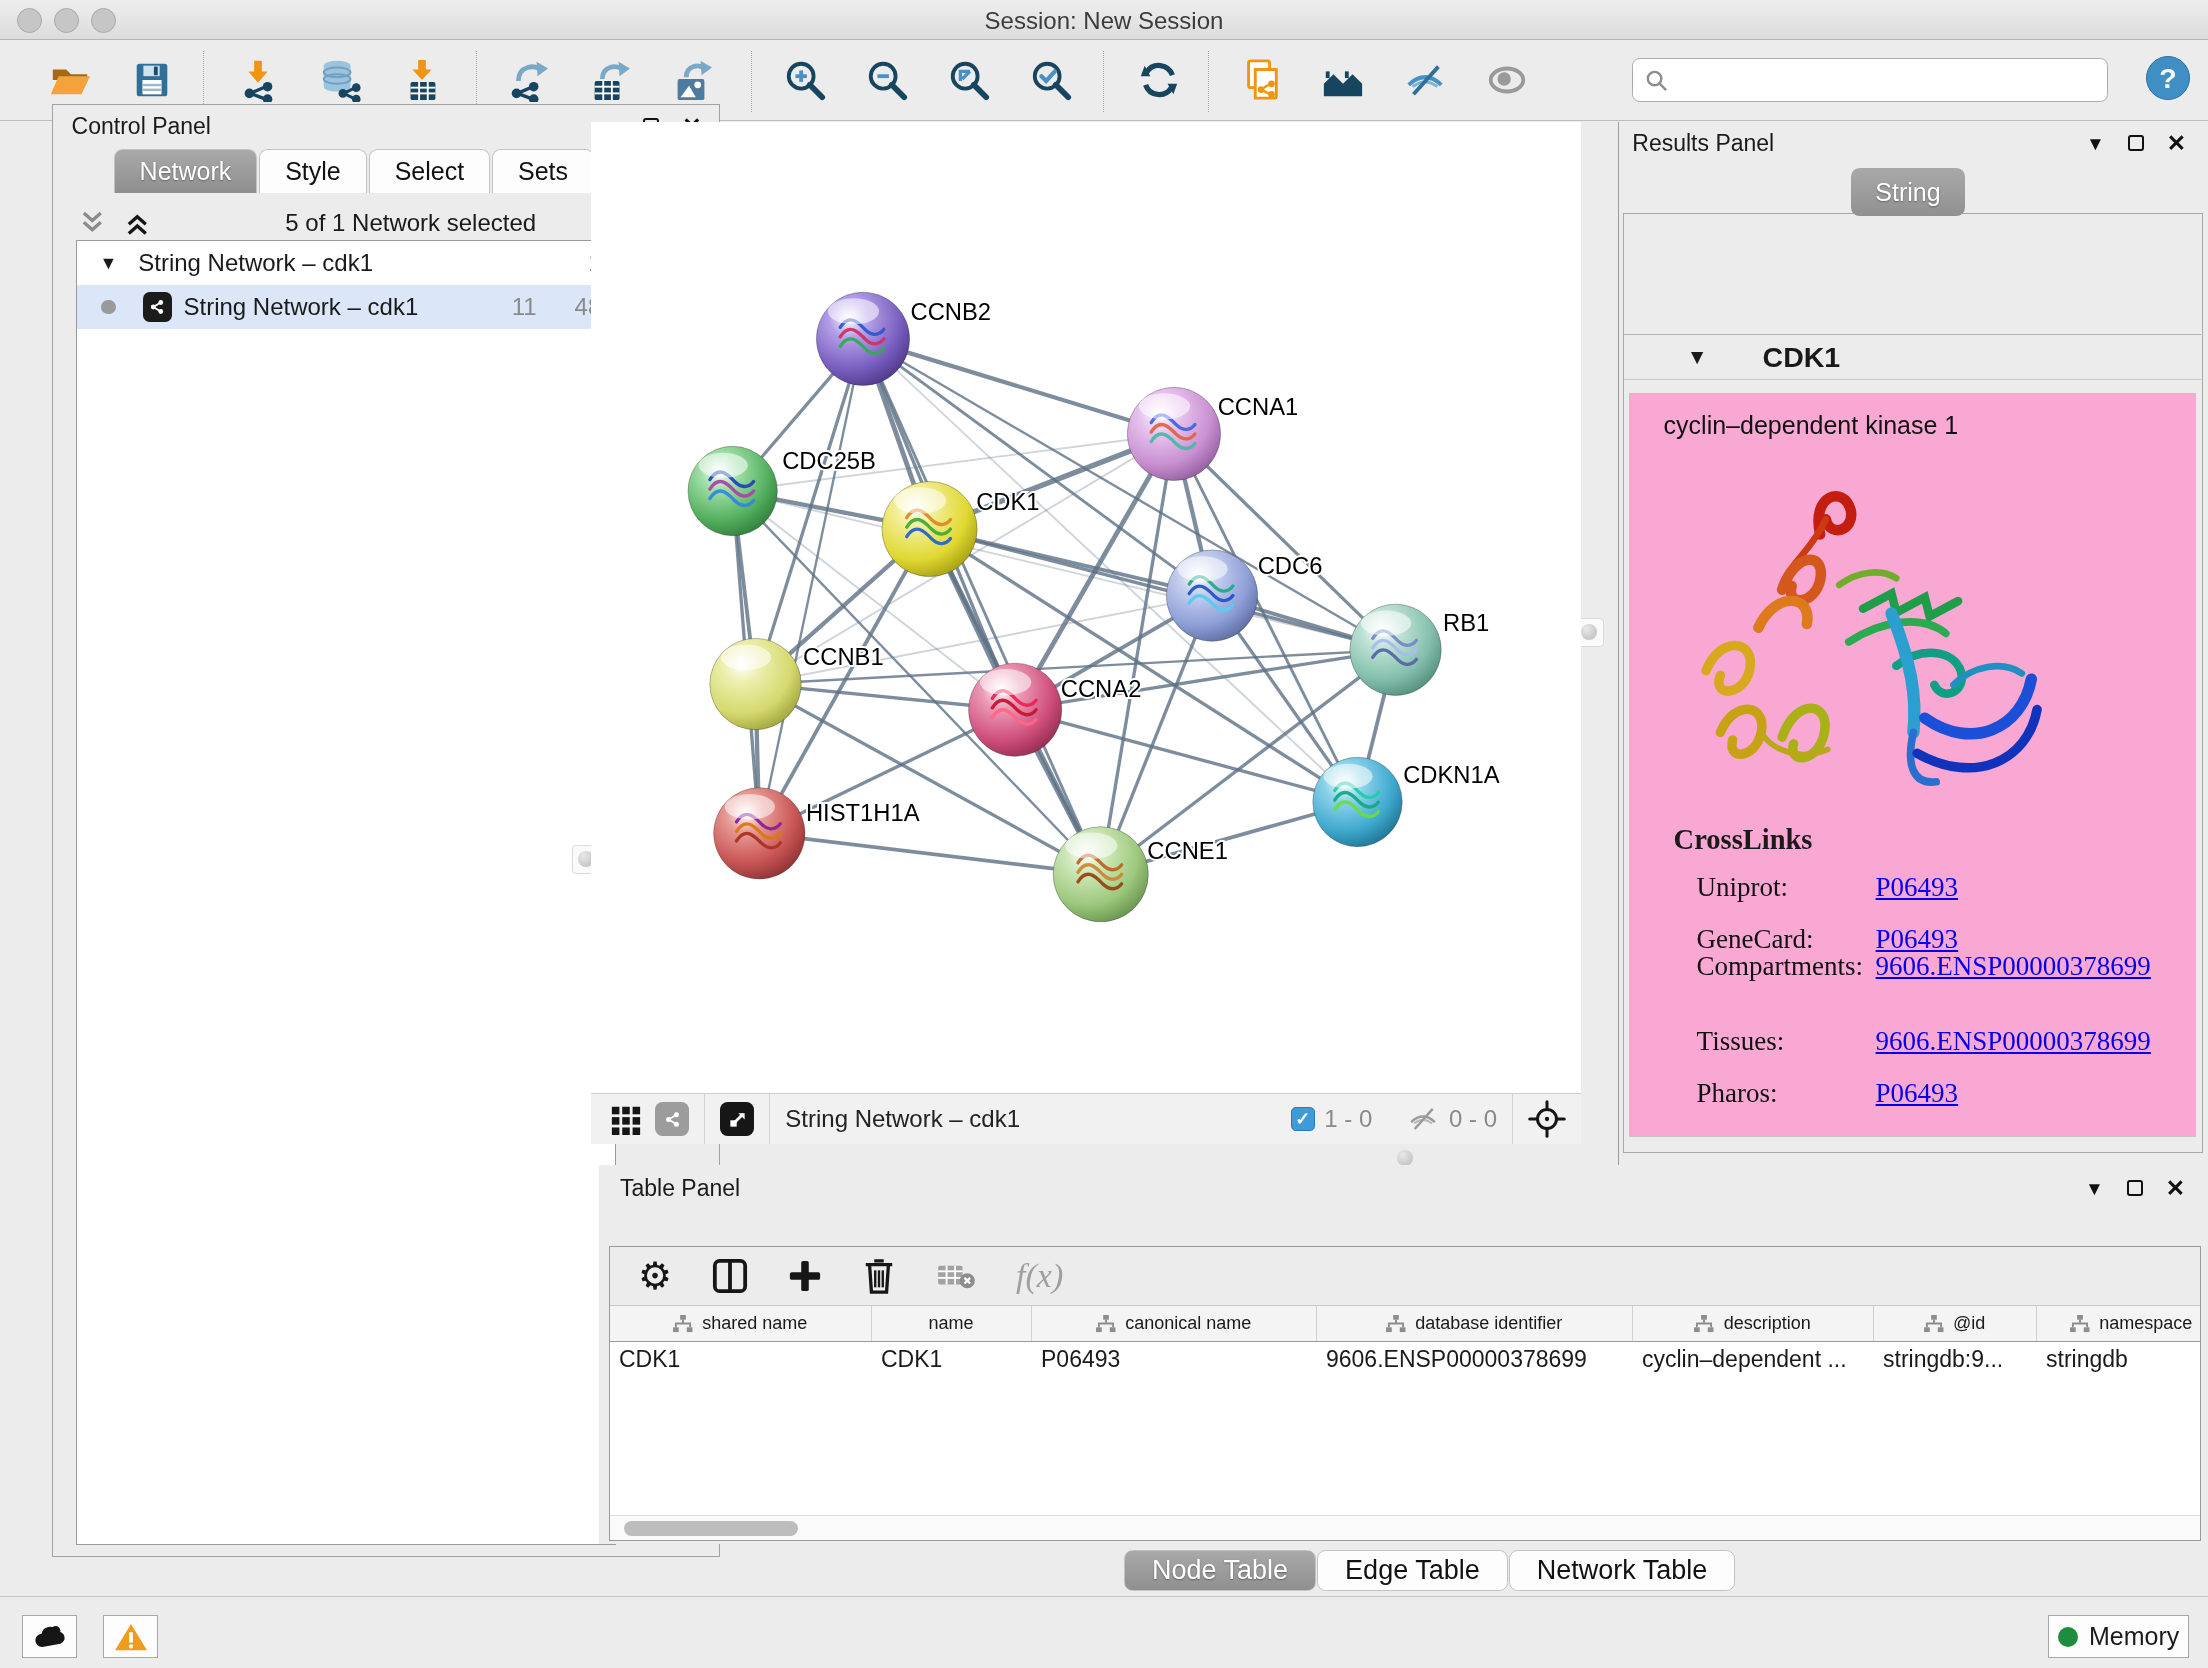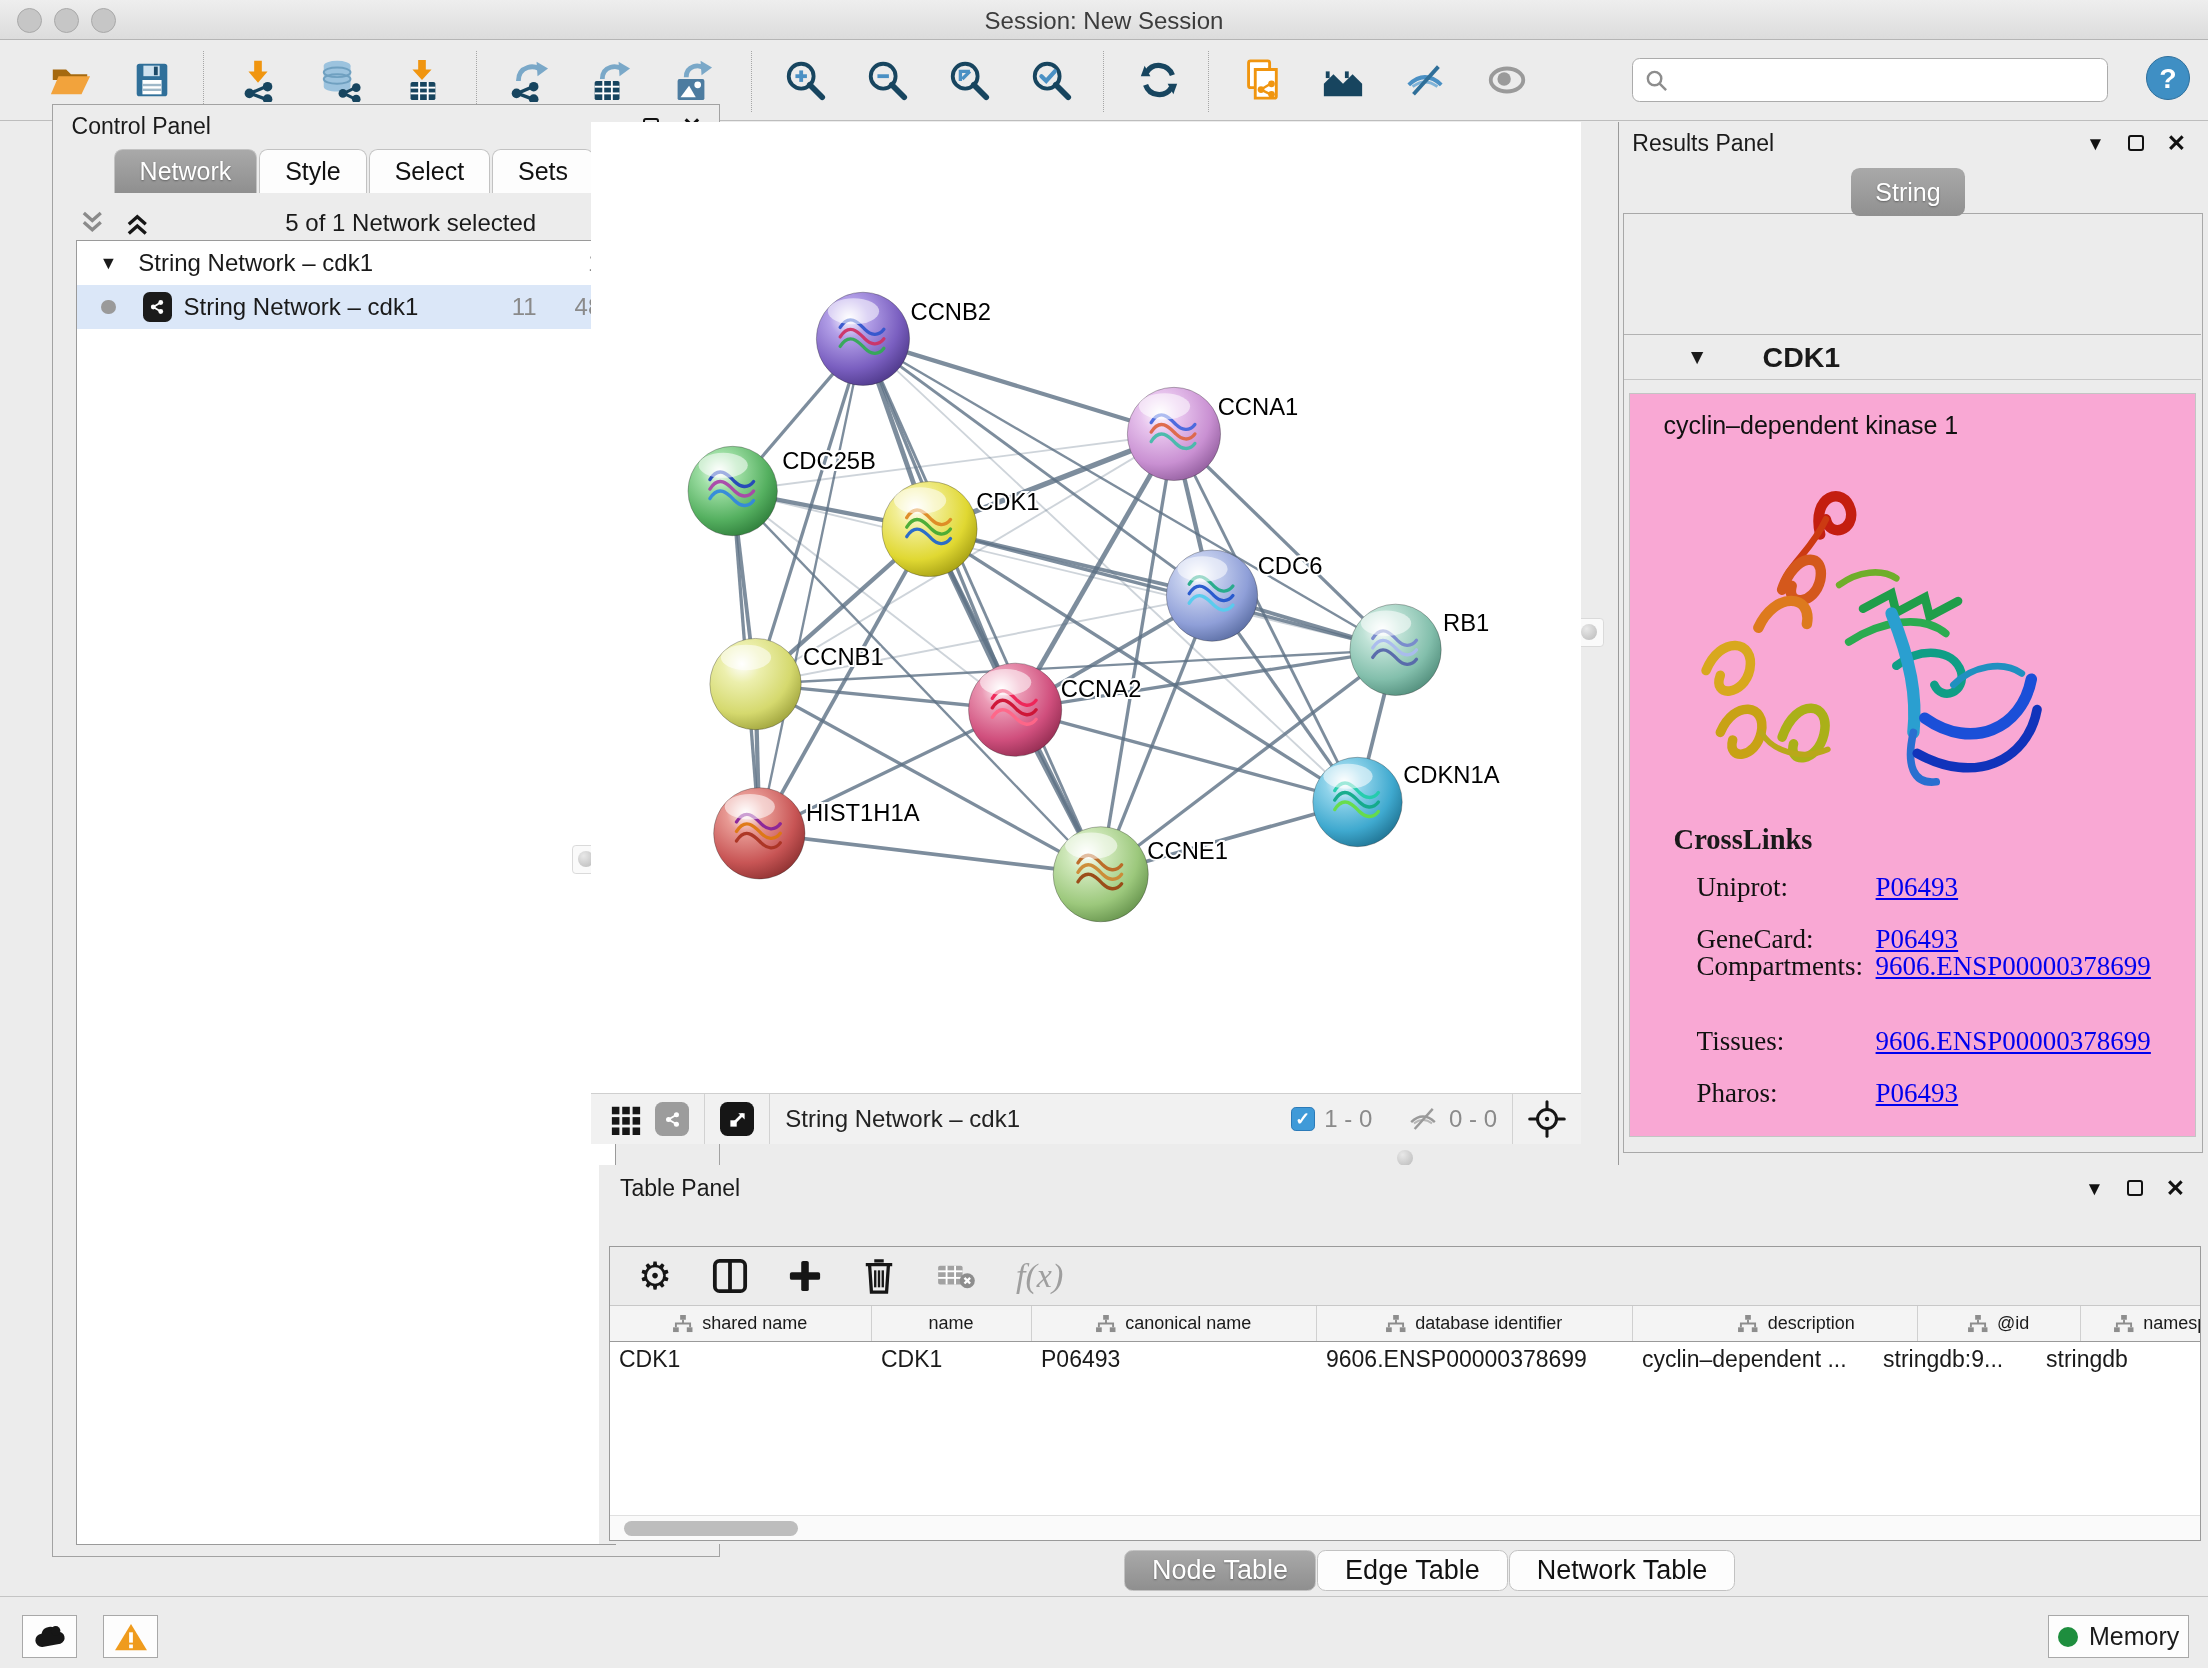--- a/index.html
+++ b/index.html
@@ -766,21 +766,21 @@
               <rect x="7.5" y="0" width="6" height="5"></rect>
               <rect x="0" y="13" width="6" height="5"></rect>
               <rect x="14.5" y="13" width="6" height="5"></rect>
             </g>
             <g stroke="#8d8d8d" stroke-width="2" fill="none">
               <path d="M10.5 5 v4 M3 13 v-4 h15 v4"></path>
             </g>
           </svg>
           <span>database identifier</span>
         </div>
-        <div class="th" style="width: 241px; margin-left: 44px;">
+        <div class="th" style="width: 241px;">
           <svg width="20" height="18" viewBox="0 0 21 19">
             <g fill="#8d8d8d">
               <rect x="7.5" y="0" width="6" height="5"></rect>
               <rect x="0" y="13" width="6" height="5"></rect>
               <rect x="14.5" y="13" width="6" height="5"></rect>
             </g>
             <g stroke="#8d8d8d" stroke-width="2" fill="none">
               <path d="M10.5 5 v4 M3 13 v-4 h15 v4"></path>
             </g>
           </svg>

